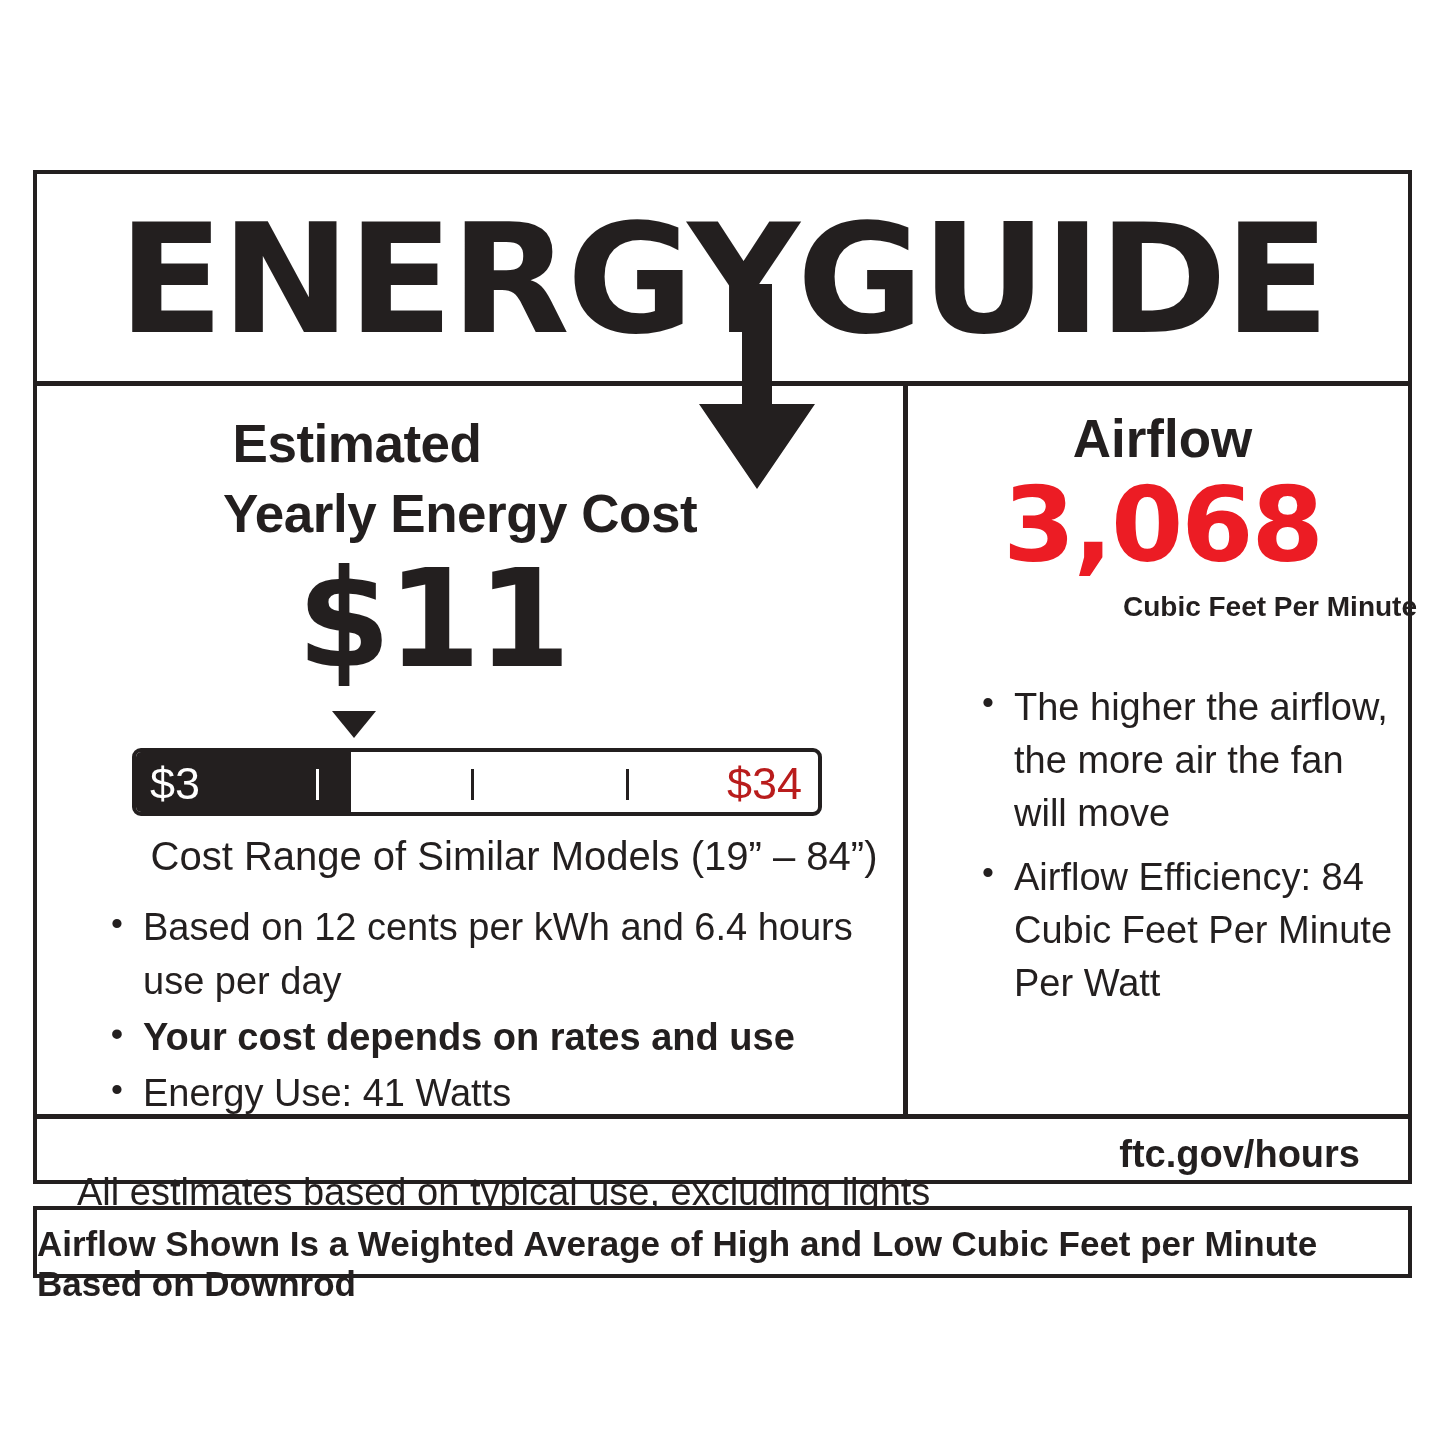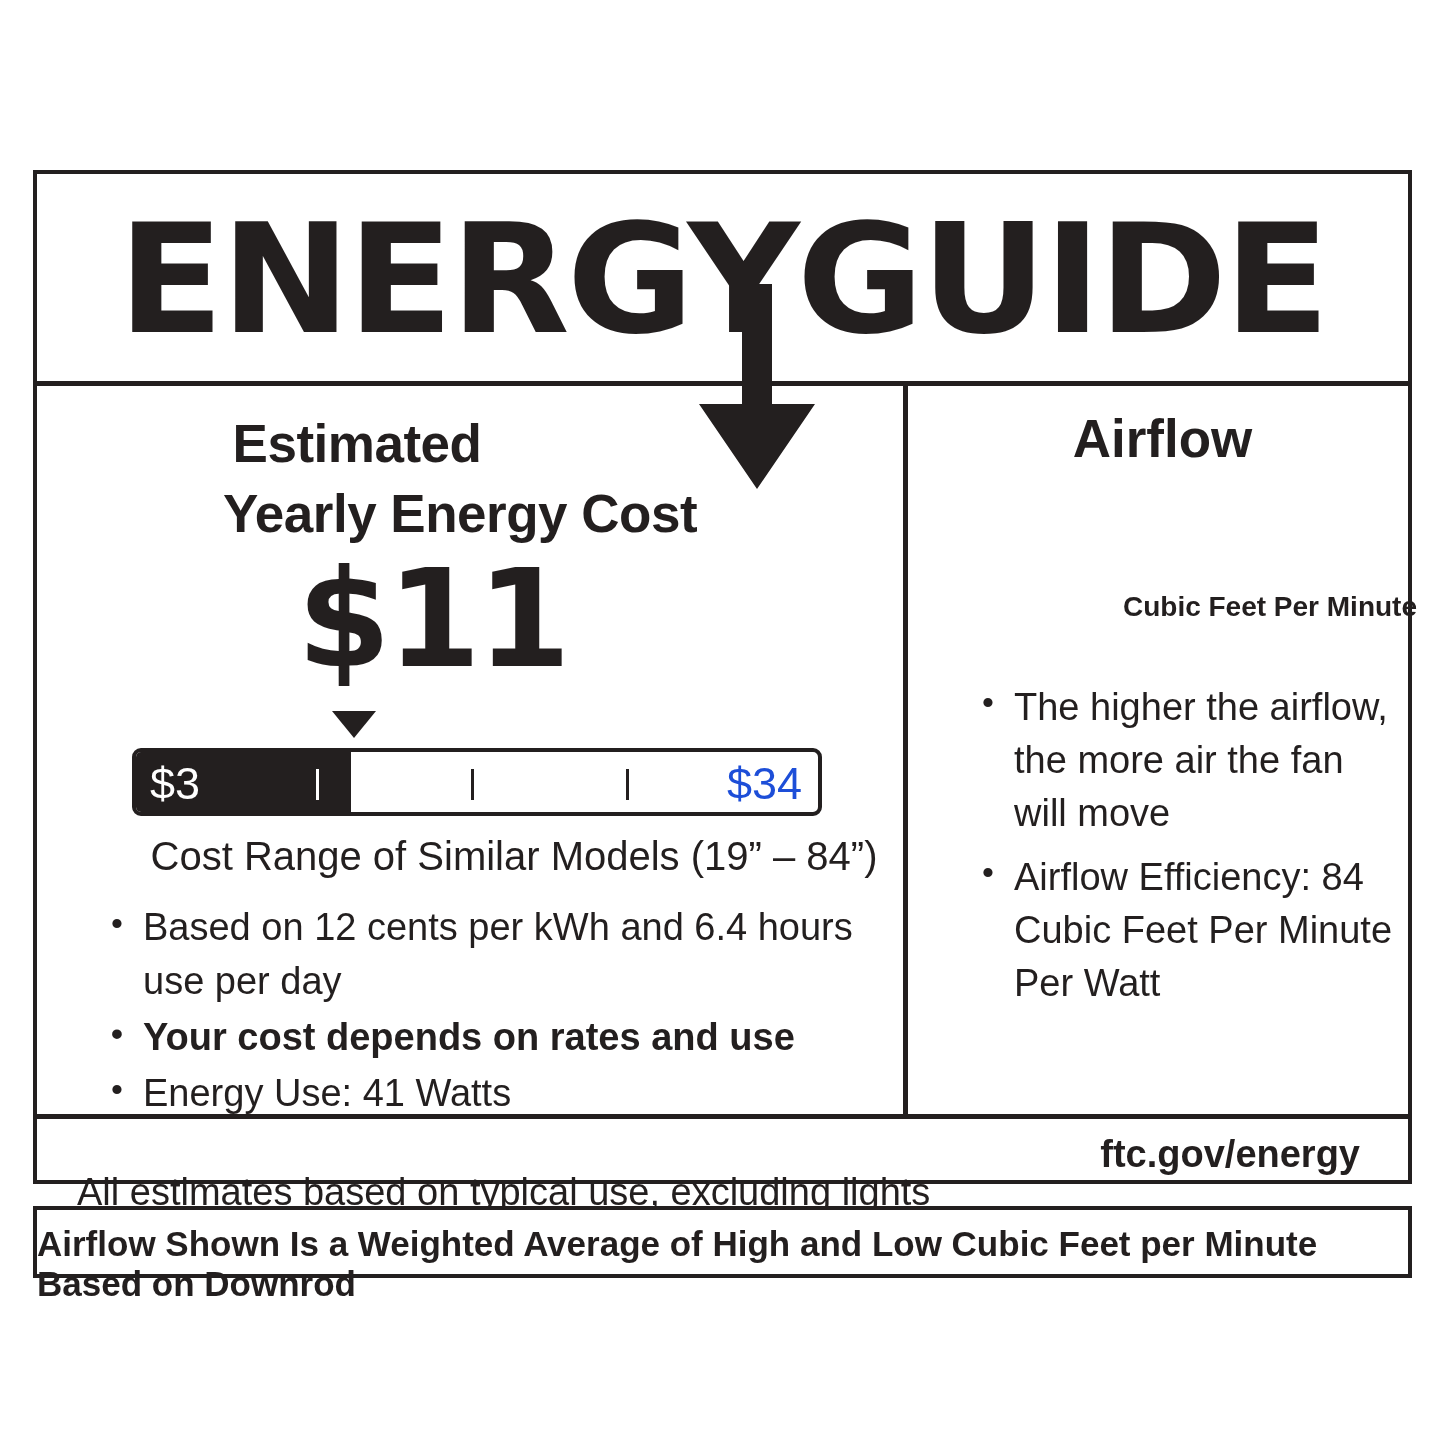--- a/index.html
+++ b/index.html
@@ -160,21 +160,21 @@
     left: 14px;
     top: 6px;
     color: #ffffff;
     font-size: 45px;
     font-weight: normal;
   }
   .range-high {
     position: absolute;
     right: 16px;
     top: 6px;
-    color: #1d4ed8;
+    color: #b91c1c;
     font-size: 45px;
   }
   .tick {
     position: absolute;
     top: 17px;
     width: 3px;
     height: 31px;
     background: #231f1f;
   }
   .tick.t1 { left: 180px; background: #ffffff; }
@@ -345,31 +345,32 @@
 
       <ul class="b bullets-left">
         <li>Based on 12 cents per kWh and 6.4 hours use per day</li>
         <li class="bold">Your cost depends on rates and use</li>
         <li>Energy Use: 41 Watts</li>
       </ul>
     </div>
 
     <div class="col-right">
       <div class="airflow-title">Airflow</div>
+      <div class="airflow-value">3,068</div>
       <div class="airflow-units">Cubic Feet Per Minute</div>
 
       <ul class="b bullets-right">
         <li>The higher the airflow, the more air the fan will move</li>
         <li>Airflow Efficiency: 84  Cubic Feet Per Minute Per Watt</li>
       </ul>
     </div>
 
     <div class="footer-row">
       <div class="footer-note">All estimates based on typical use, excluding lights</div>
-      <div class="footer-url">ftc.gov/energy</div>
+      <div class="footer-url">ftc.gov/hours</div>
     </div>
 
   </div>
 
   <div class="bottom-strip">
     <div class="bottom-strip-text">Airflow Shown Is a Weighted Average of High and Low Cubic Feet per Minute Based on Downrod</div>
   </div>
 
 </div>
 

